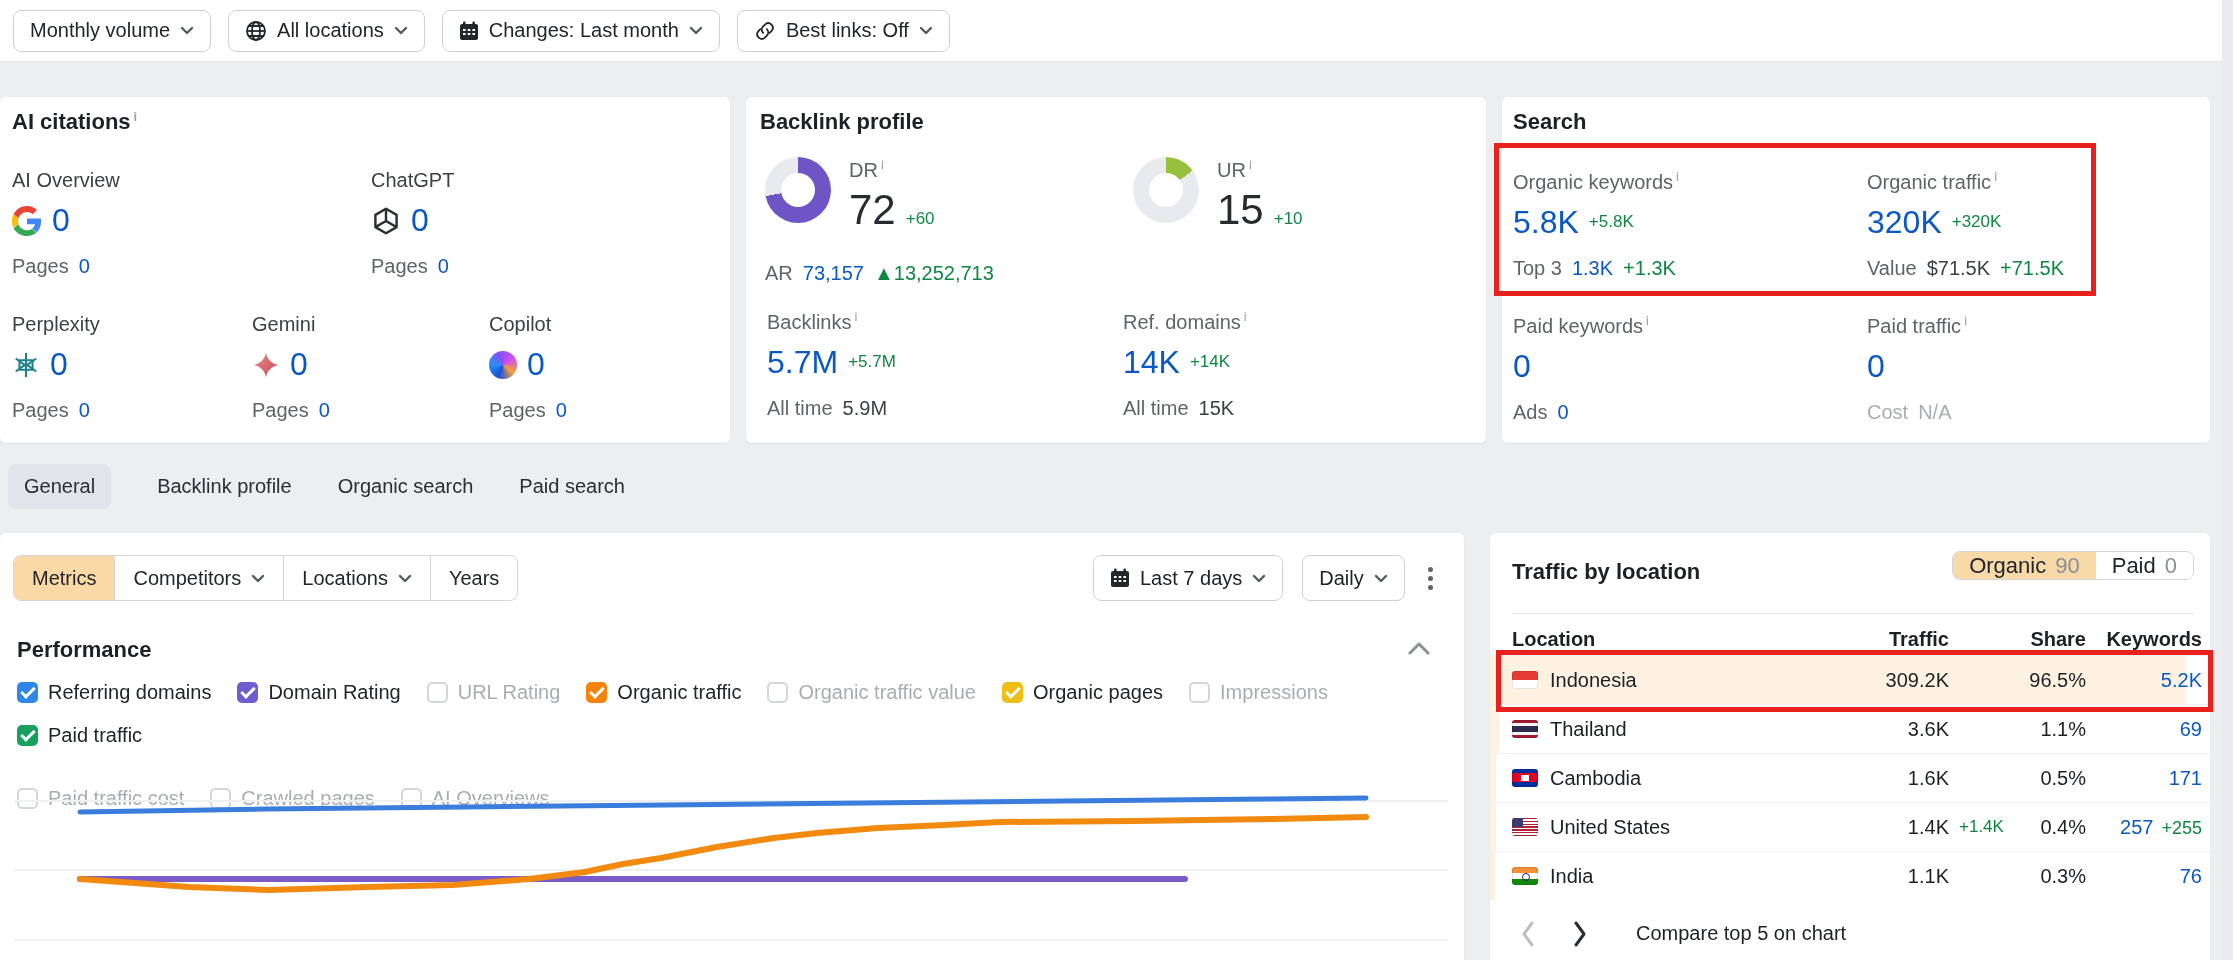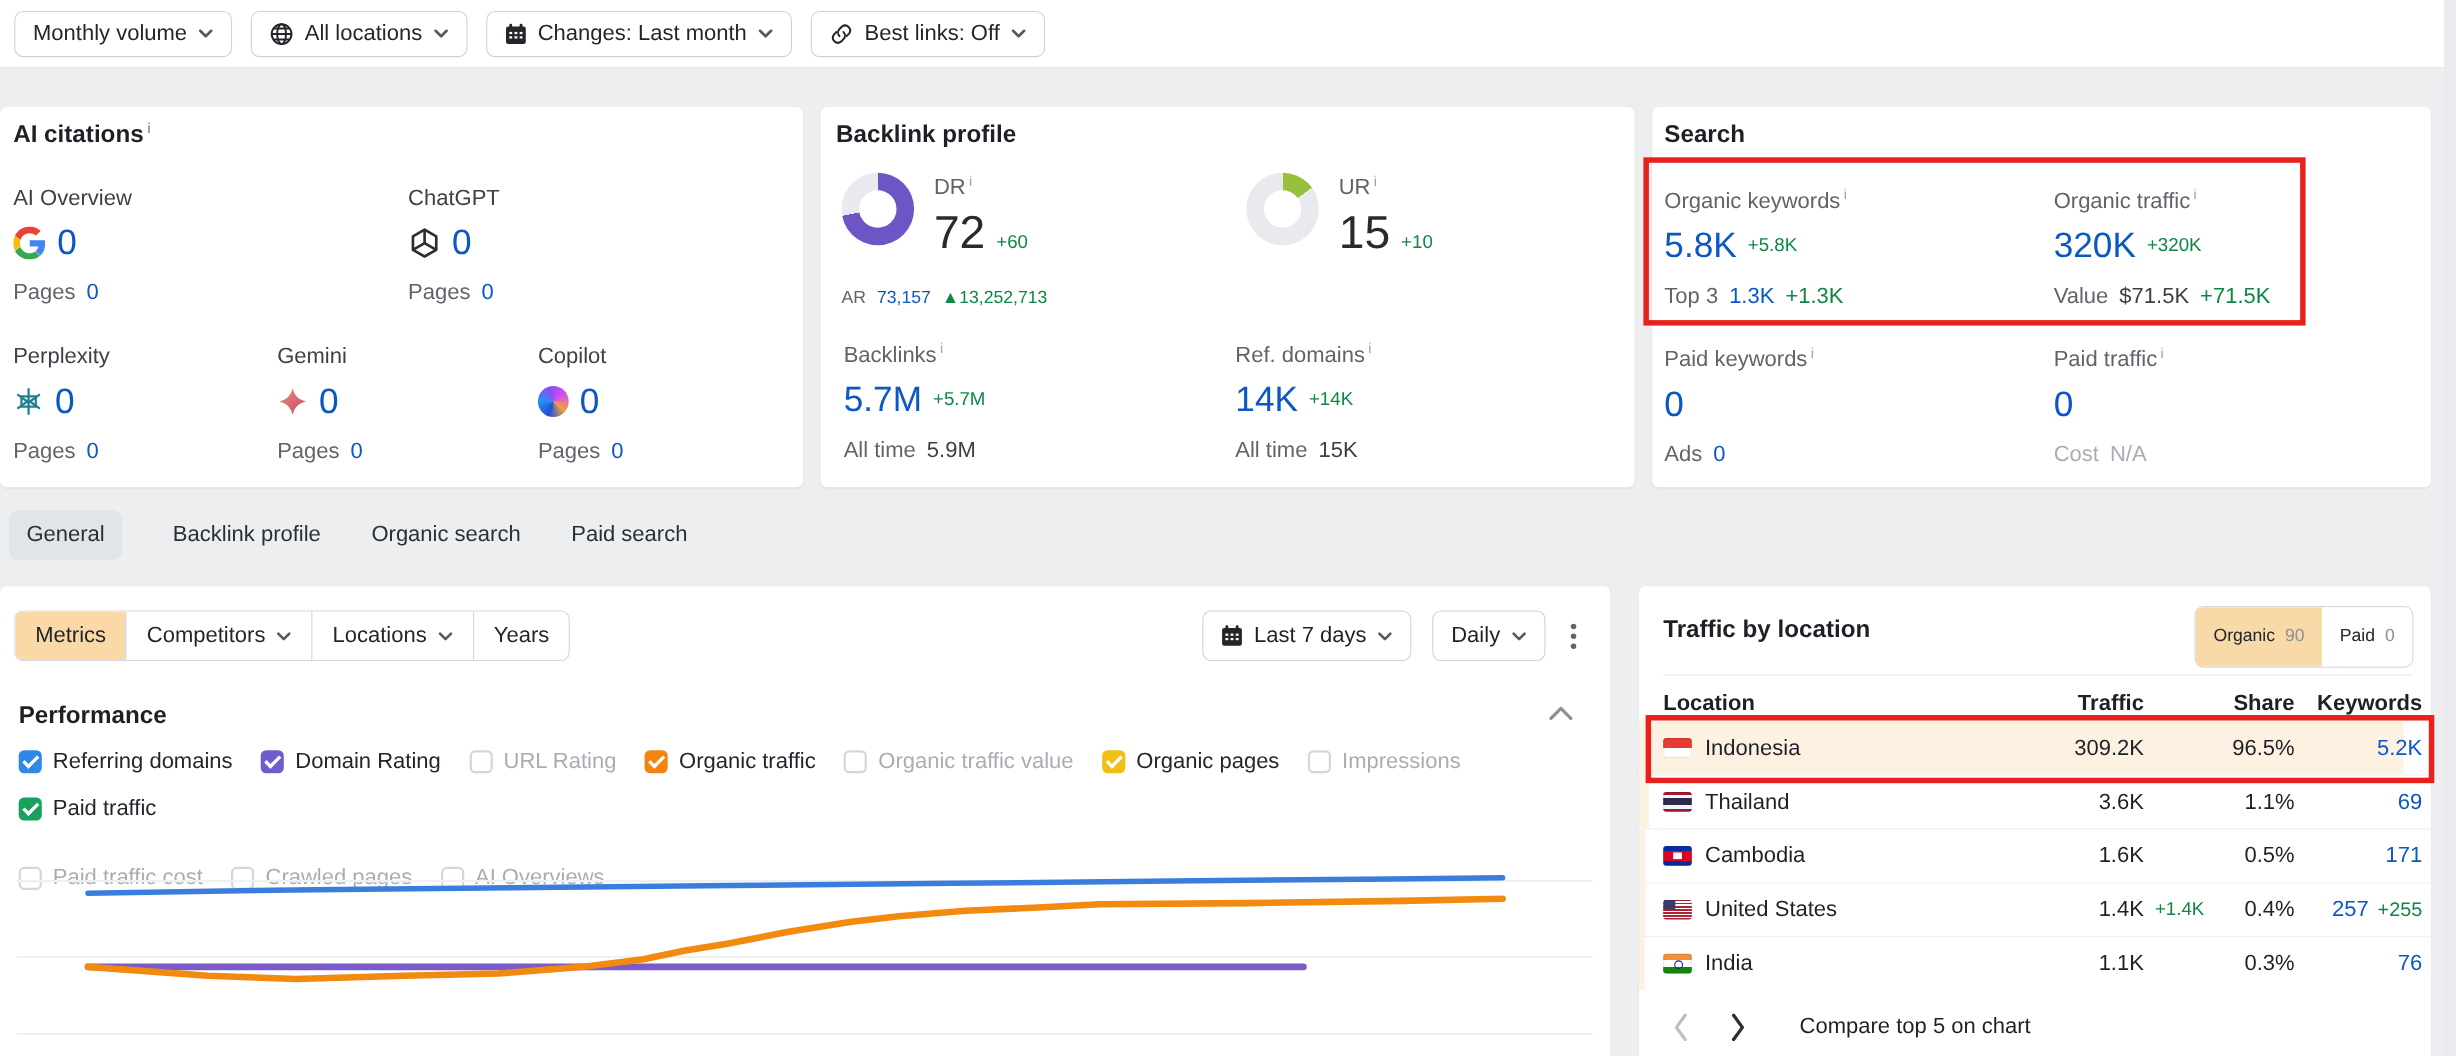--- a/index.html
+++ b/index.html
@@ -33,21 +33,21 @@
   .ai-block { position:absolute; width:235px; }
   .g-circle { width:30px; height:30px; }
   .copilot-blob { width:28px; height:28px; border-radius:50%; background:conic-gradient(from 200deg,#1b4fd8,#2a8ff2,#8a4ff2,#d44ff0,#f2a13c,#1b4fd8); }
 
   
   .donut-group { position:absolute; display:flex; gap:18px; align-items:flex-start; }
   .donut { width:66px; height:66px; border-radius:50%; position:relative; background:#e9eaee; }
   .donut::after { content:""; position:absolute; inset:16px; background:#fff; border-radius:50%; }
   .rating-num-row { display:flex; align-items:baseline; gap:10px; margin-top:4px; }
   .rating-num { font-size:42px; color:#272b30; }
-  .ar-row { position:absolute; font-size:16px; display:flex; gap:10px; }
+  .ar-row { position:absolute; font-size:20px; display:flex; gap:10px; }
   .metric-block { position:absolute; width:300px; }
 
   
   .tabbar { position:absolute; top:458px; left:0; width:2210px; height:56px; display:flex; align-items:center; gap:46px; font-size:20px; color:#2a2f34; }
   .tab { cursor:pointer; }
   .tab.active { background:#e1e4e8; border-radius:8px; padding:11px 16px; margin-left:8px; }
 
   
   .panel { position:absolute; top:533px; background:#fff; border-radius:6px; box-shadow:0 1px 2px rgba(27,31,35,.06); }
   .panel-left { left:0; width:1464px; height:470px; }
@@ -72,21 +72,21 @@
   .cb-item { display:flex; align-items:center; gap:10px; font-size:20px; color:#a9adb3; cursor:pointer; }
   .cb-item.on { color:#22262b; }
   .cb { width:21px; height:21px; border-radius:5px; border:2px solid #d3d7db; background:#fff; position:relative; flex:0 0 auto; }
   .cb.checked { border:none; }
   .cb.checked::after { content:""; position:absolute; left:4px; top:5px; width:11px; height:5px; border-left:3px solid #fff; border-bottom:3px solid #fff; transform:rotate(-45deg); }
 
   #perf-chart { position:absolute; left:15px; top:230px; }
 
   
   .tl-title { position:absolute; left:22px; top:26px; font-size:22px; font-weight:bold; }
-  .tl-toggle { position:absolute; right:16px; top:18px; display:flex; border:1px solid #d3d7db; border-radius:8px; overflow:hidden; height:56px; font-size:16px; }
+  .tl-toggle { position:absolute; right:16px; top:18px; display:flex; border:1px solid #d3d7db; border-radius:8px; overflow:hidden; height:29px; font-size:22px; }
   .tl-seg { display:flex; align-items:center; gap:9px; padding:0 16px; background:#fff; cursor:pointer; color:#22262b; }
   .tl-seg .cnt { color:#8a8f96; }
   .tl-seg.active { background:#f8d9a8; }
   .tl-divider { position:absolute; left:22px; right:16px; top:80px; border-top:1px solid #e7e9ec; }
   .tl-header, .tl-row { display:flex; align-items:center; padding:0 8px 0 22px; font-size:20px; }
   .tl-header { position:absolute; left:0; right:0; top:90px; height:32px; font-weight:bold; color:#1d2126; }
   .tl-rows { position:absolute; left:0; right:0; top:122px; }
   .tl-row { position:relative; height:49px; border-top:1px solid #eef0f2; cursor:pointer; }
   .col-loc { flex:1; display:flex; align-items:center; gap:12px; position:relative; z-index:1; }
   .col-traffic { width:103px; text-align:right; position:relative; z-index:1; }

